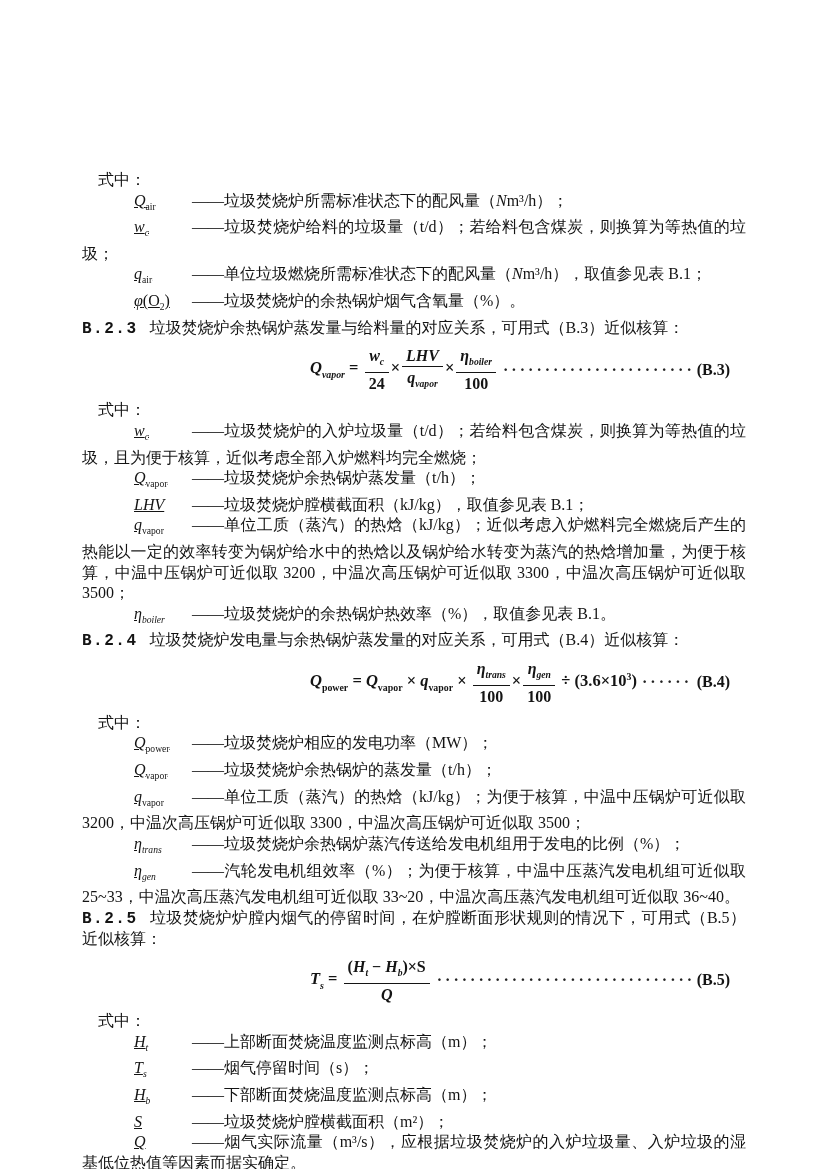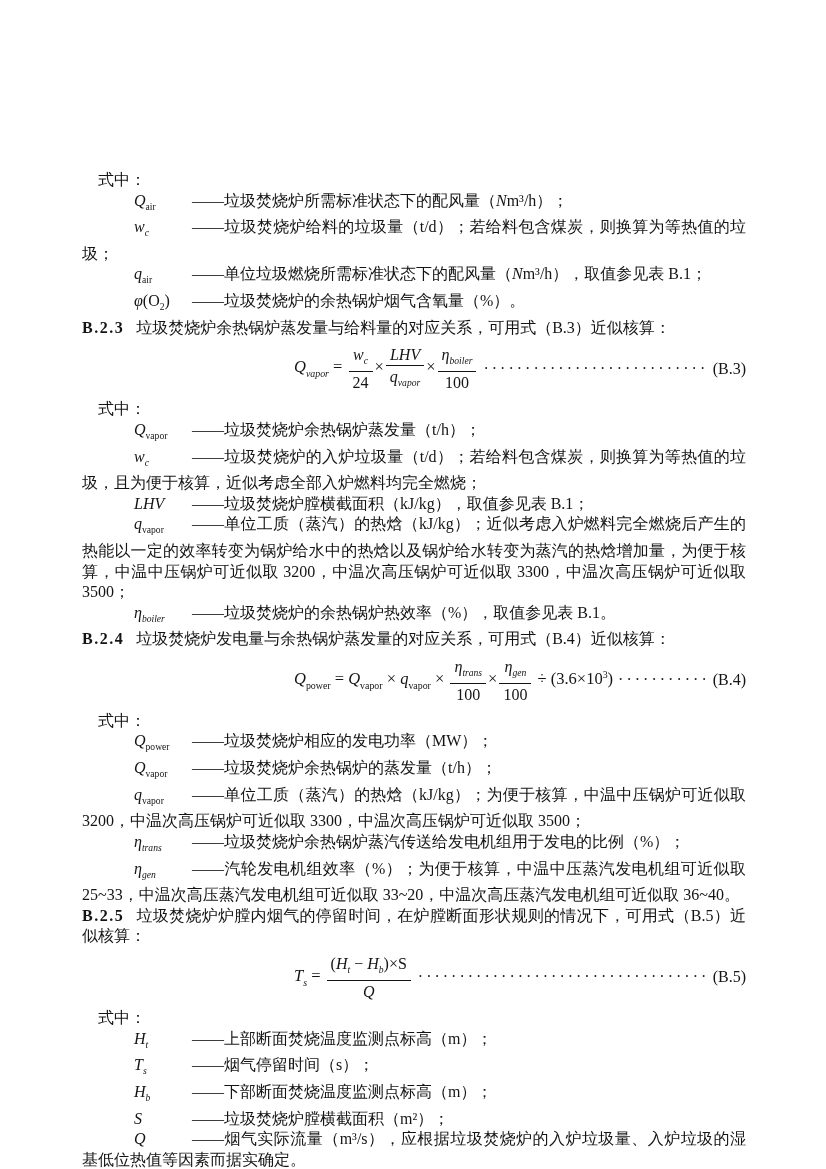--- a/index.html
+++ b/index.html
@@ -8,29 +8,29 @@
     width:826px; height:1169px; background:#ffffff;
     padding:170px 80px 0 82px;
     font-family:"Liberation Serif","DejaVu Serif",serif;
     font-size:16px; line-height:20.5px; color:#141414;
     position:relative; overflow:hidden;
   }
   p { margin:0; }
   p.plain { margin-left:16px; }
   p.heading { text-align:justify; }
   .hnum {
-    font-family:Liberation Serif, serif;
+    font-family:Liberation Mono, monospace;
     font-weight:bold; letter-spacing:1.5px; margin-right:12px;
   }
   p.def { text-indent:52px; text-align:justify; }
-  .sym { display:inline-block; min-width:58px; text-indent:0; white-space:nowrap; }
+  .sym { display:inline-block; min-width:58px; text-indent:0; white-space:nowrap;text-decoration:underline; }
   sub { font-size:0.6em; }
   sup { font-size:0.6em; }
   .it { font-style:italic; }
-  .formula-row { display:flex; align-items:center; margin:7px 0; min-height:46px; }
+  .formula-row { display:flex; align-items:center; margin:7px 16px; min-height:46px;font-weight:bold; }
   .fspace { flex:0 0 212px; }
   .fexpr { white-space:nowrap; font-size:16.5px; }
   .frac { display:inline-block; vertical-align:middle; text-align:center; margin:0 2px; font-size:16px; }
   .frac .num { display:block; padding:0 4px 1px; border-bottom:1px solid #141414; line-height:19px; }
   .frac .den { display:block; padding:1px 4px 0; line-height:19px; }
   .fdots { flex:1; overflow:hidden; white-space:nowrap; letter-spacing:3px; margin:0 5px; color:#222; }
   .flabel { white-space:nowrap; }
 </style>
 </head>
 <body>
@@ -43,22 +43,22 @@
       <p class="def"><span class="sym"><span class="it">q</span><sub>air</sub></span><span class="desc"><span>——单位垃圾燃烧所需标准状态下的配风量（</span><span class="it">N</span><span>m³/h），取值参见表 B.1；</span></span></p>
       <p class="def"><span class="sym"><span class="it">φ</span><span>(O</span><sub>2</sub><span>)</span></span><span class="desc"><span>——垃圾焚烧炉的余热锅炉烟气含氧量（%）。</span></span></p>
       <p class="heading"><span class="hnum">B.2.3</span><span class="htext">垃圾焚烧炉余热锅炉蒸发量与给料量的对应关系，可用式（B.3）近似核算：</span></p>
       <div class="formula-row">
         <span class="fspace"></span>
         <span class="fexpr"><span class="it">Q</span><sub class="it">vapor</sub><span> = </span><span class="frac"><span class="num"><span class="it">w</span><sub class="it">c</sub></span><span class="den"><span>24</span></span></span><span>×</span><span class="frac"><span class="num"><span class="it">LHV</span></span><span class="den"><span class="it">q</span><sub class="it">vapor</sub></span></span><span>×</span><span class="frac"><span class="num"><span class="it">η</span><sub class="it">boiler</sub></span><span class="den"><span>100</span></span></span></span>
         <span class="fdots">··························································································</span>
         <span class="flabel">(B.3)</span>
       </div>
       <p class="plain">式中：</p>
+      <p class="def"><span class="sym"><span class="it">w</span><sub class="it">c</sub></span><span class="desc"><span>——垃圾焚烧炉的入炉垃圾量（t/d）；若给料包含煤炭，则换算为等热值的垃圾，且为便于核算，近似考虑全部入炉燃料均完全燃烧；</span></span></p>
       <p class="def"><span class="sym"><span class="it">Q</span><sub>vapor</sub></span><span class="desc"><span>——垃圾焚烧炉余热锅炉蒸发量（t/h）；</span></span></p>
-      <p class="def"><span class="sym"><span class="it">w</span><sub class="it">c</sub></span><span class="desc"><span>——垃圾焚烧炉的入炉垃圾量（t/d）；若给料包含煤炭，则换算为等热值的垃圾，且为便于核算，近似考虑全部入炉燃料均完全燃烧；</span></span></p>
       <p class="def"><span class="sym"><span class="it">LHV</span></span><span class="desc"><span>——垃圾焚烧炉膛横截面积（kJ/kg），取值参见表 B.1；</span></span></p>
       <p class="def"><span class="sym"><span class="it">q</span><sub>vapor</sub></span><span class="desc"><span>——单位工质（蒸汽）的热焓（kJ/kg）；近似考虑入炉燃料完全燃烧后产生的热能以一定的效率转变为锅炉给水中的热焓以及锅炉给水转变为蒸汽的热焓增加量，为便于核算，中温中压锅炉可近似取 3200，中温次高压锅炉可近似取 3300，中温次高压锅炉可近似取 3500；</span></span></p>
       <p class="def"><span class="sym"><span class="it">η</span><sub class="it">boiler</sub></span><span class="desc"><span>——垃圾焚烧炉的余热锅炉热效率（%），取值参见表 B.1。</span></span></p>
       <p class="heading"><span class="hnum">B.2.4</span><span class="htext">垃圾焚烧炉发电量与余热锅炉蒸发量的对应关系，可用式（B.4）近似核算：</span></p>
       <div class="formula-row">
         <span class="fspace"></span>
         <span class="fexpr"><span class="it">Q</span><sub>power</sub><span> = </span><span class="it">Q</span><sub>vapor</sub><span> × </span><span class="it">q</span><sub>vapor</sub><span> × </span><span class="frac"><span class="num"><span class="it">η</span><sub class="it">trans</sub></span><span class="den"><span>100</span></span></span><span>×</span><span class="frac"><span class="num"><span class="it">η</span><sub class="it">gen</sub></span><span class="den"><span>100</span></span></span><span> ÷ (3.6×10</span><sup>3</sup><span>)</span></span>
         <span class="fdots">··························································································</span>
         <span class="flabel">(B.4)</span>
       </div>

